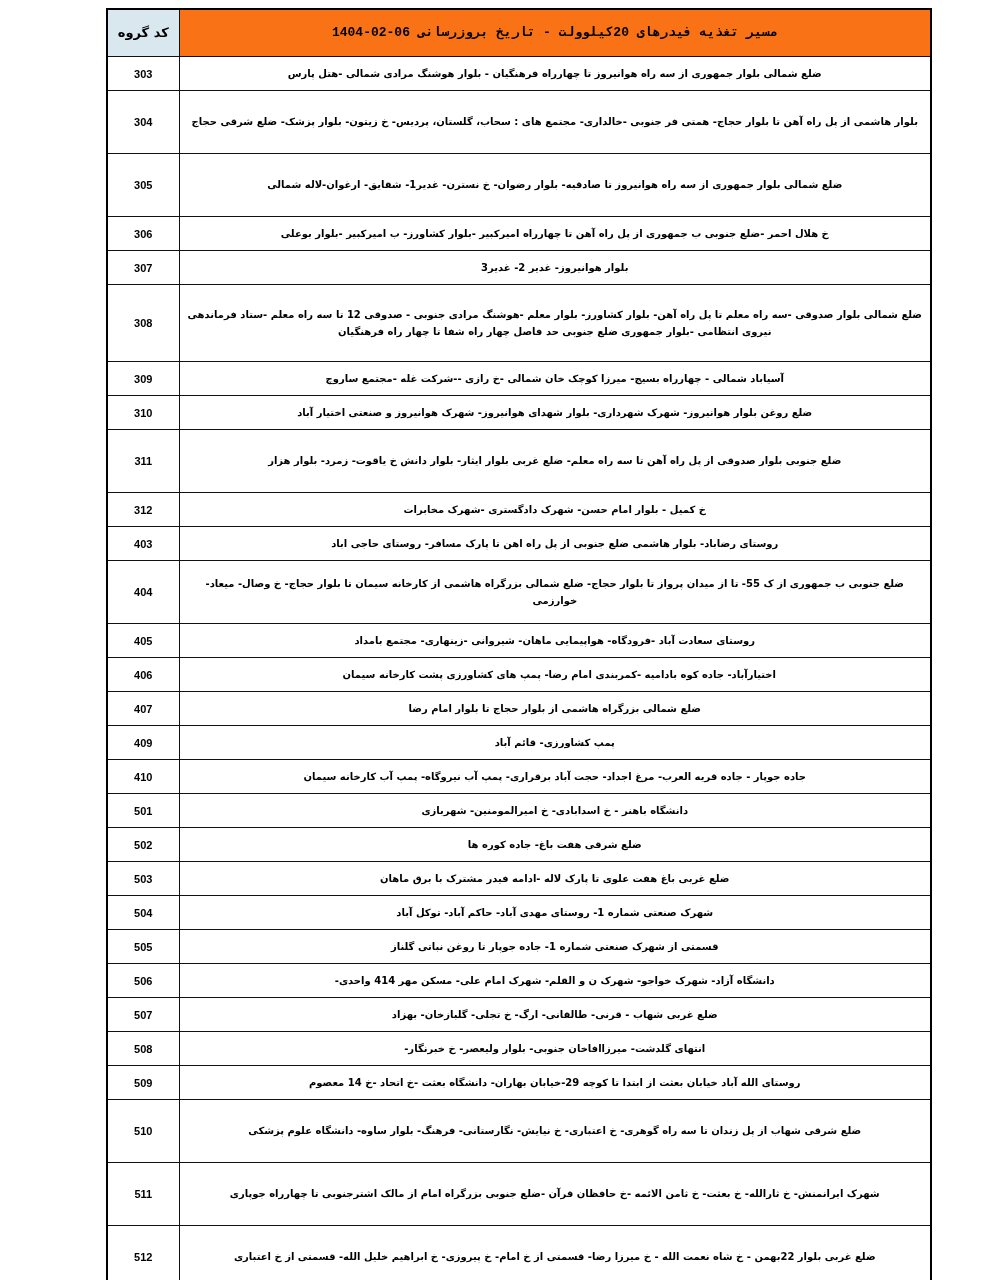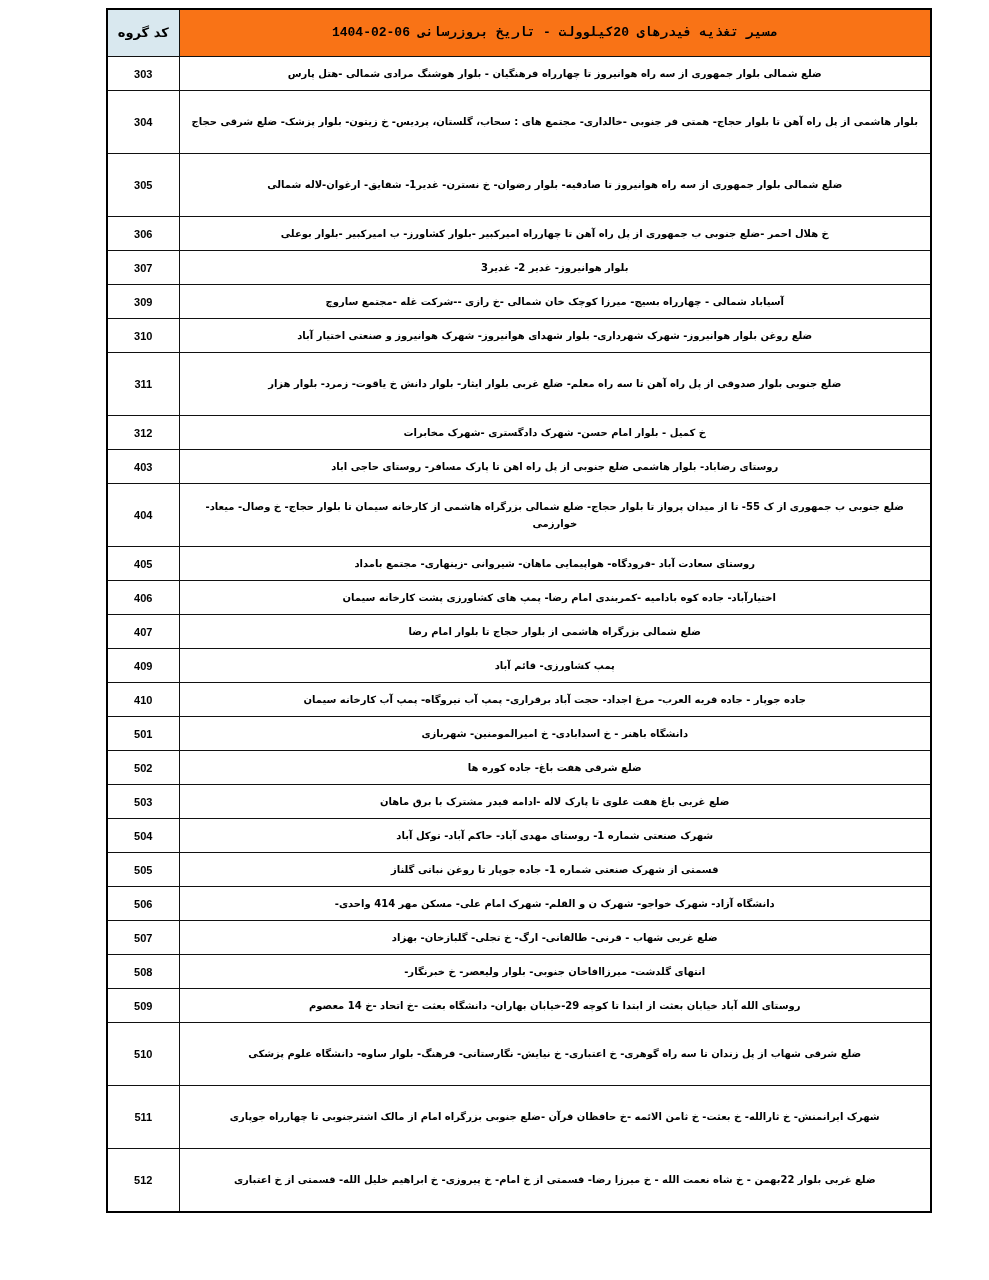--- a/index.html
+++ b/index.html
@@ -103,20 +103,24 @@
           <td class="cell-code" style="border-color: rgb(17, 17, 17);">305</td>
         </tr>
         <tr class="short">
           <td class="cell-desc" style="border-color: rgb(17, 17, 17);">خ هلال احمر -ضلع جنوبی ب جمهوری از پل راه آهن تا چهارراه امیرکبیر -بلوار کشاورز- ب امیرکبیر -بلوار بوعلی</td>
           <td class="cell-code" style="border-color: rgb(17, 17, 17);">306</td>
         </tr>
         <tr class="short">
           <td class="cell-desc" style="border-color: rgb(17, 17, 17);">بلوار هوانیروز- غدیر 2- غدیر3</td>
           <td class="cell-code" style="border-color: rgb(17, 17, 17);">307</td>
         </tr>
+        <tr class="xtall">
+          <td class="cell-desc" style="border-color: rgb(17, 17, 17);">ضلع شمالی بلوار صدوقی -سه راه معلم تا پل راه آهن- بلوار کشاورز- بلوار معلم -هوشنگ مرادی جنوبی - صدوقی 12 تا سه راه معلم -ستاد فرماندهی نیروی انتظامی -بلوار جمهوری ضلع جنوبی حد فاصل چهار راه شفا تا چهار راه فرهنگیان</td>
+          <td class="cell-code" style="border-color: rgb(17, 17, 17);">308</td>
+        </tr>
         <tr class="short">
           <td class="cell-desc" style="border-color: rgb(17, 17, 17);">آسیاباد شمالی - چهارراه بسیج- میرزا کوچک خان شمالی -خ رازی --شرکت غله -مجتمع ساروچ</td>
           <td class="cell-code" style="border-color: rgb(17, 17, 17);">309</td>
         </tr>
         <tr class="short">
           <td class="cell-desc" style="border-color: rgb(17, 17, 17);">ضلع روغن بلوار هوانیروز- شهرک شهرداری- بلوار شهدای هوانیروز- شهرک هوانیروز و صنعتی اختیار آباد</td>
           <td class="cell-code" style="border-color: rgb(17, 17, 17);">310</td>
         </tr>
         <tr class="tall">
           <td class="cell-desc" style="border-color: rgb(17, 17, 17);">ضلع جنوبی بلوار صدوقی از پل راه آهن تا سه راه معلم- ضلع غربی بلوار ایثار- بلوار دانش خ یاقوت- زمرد- بلوار هزار</td>

